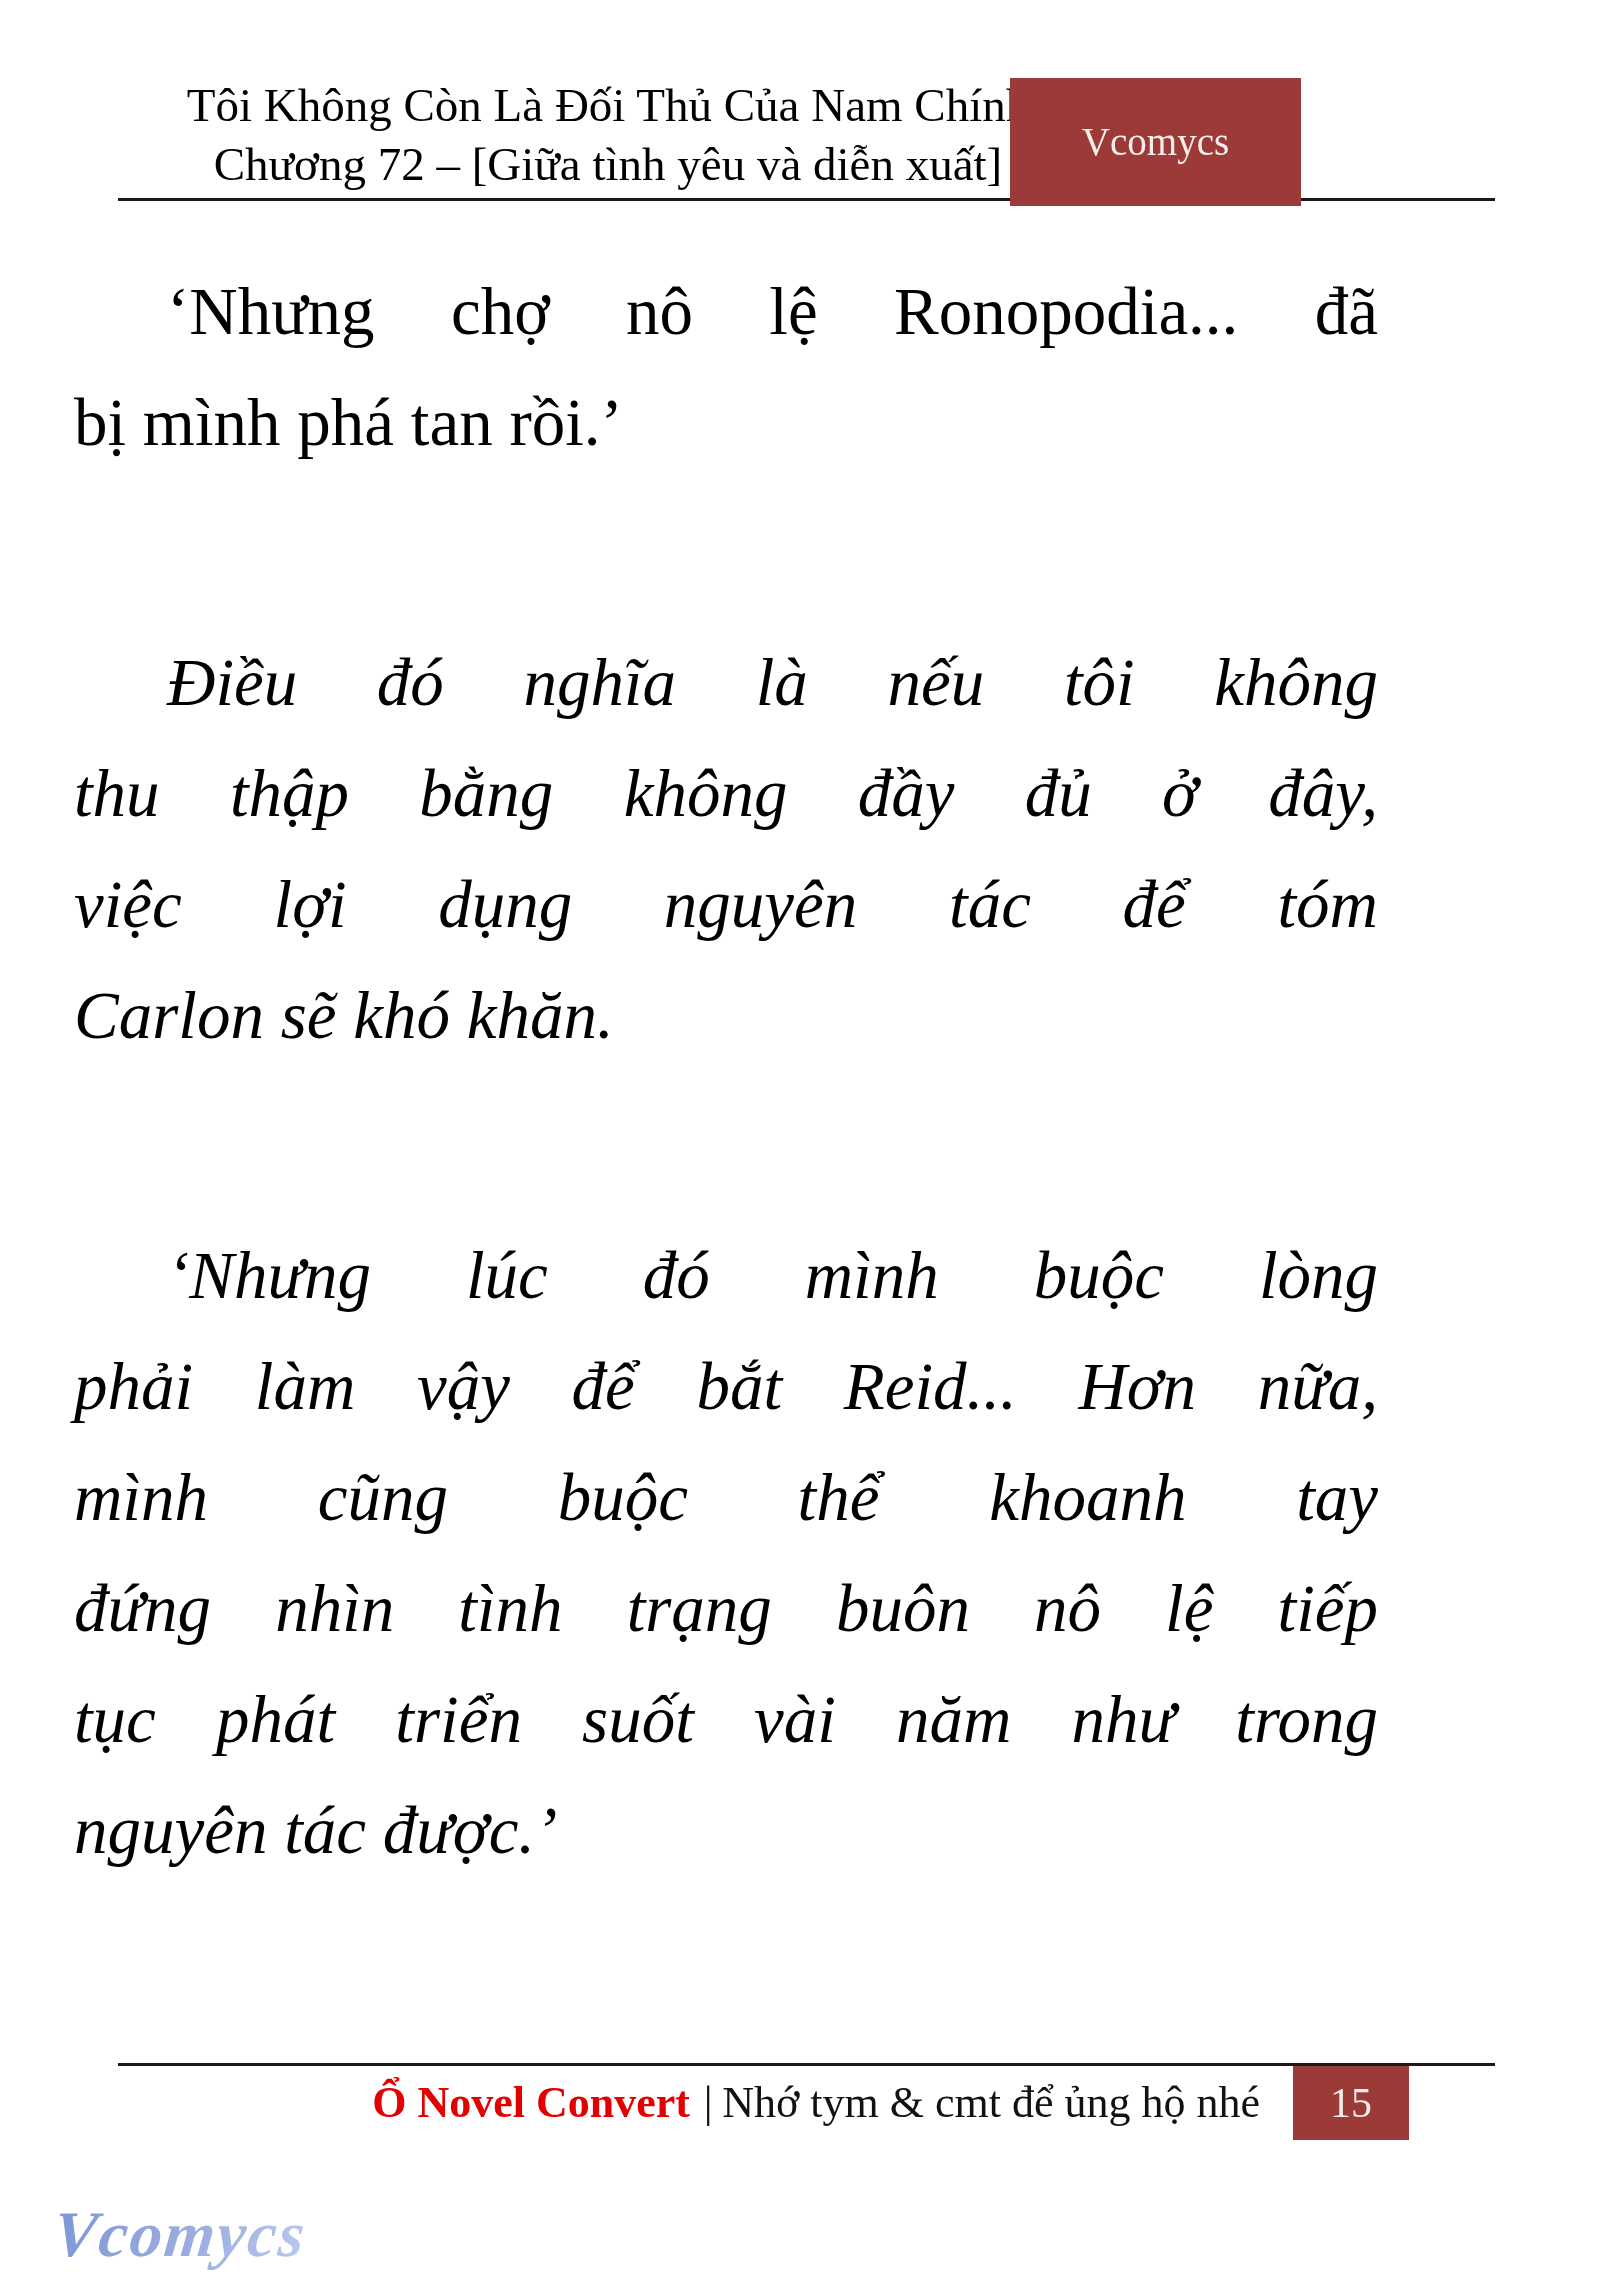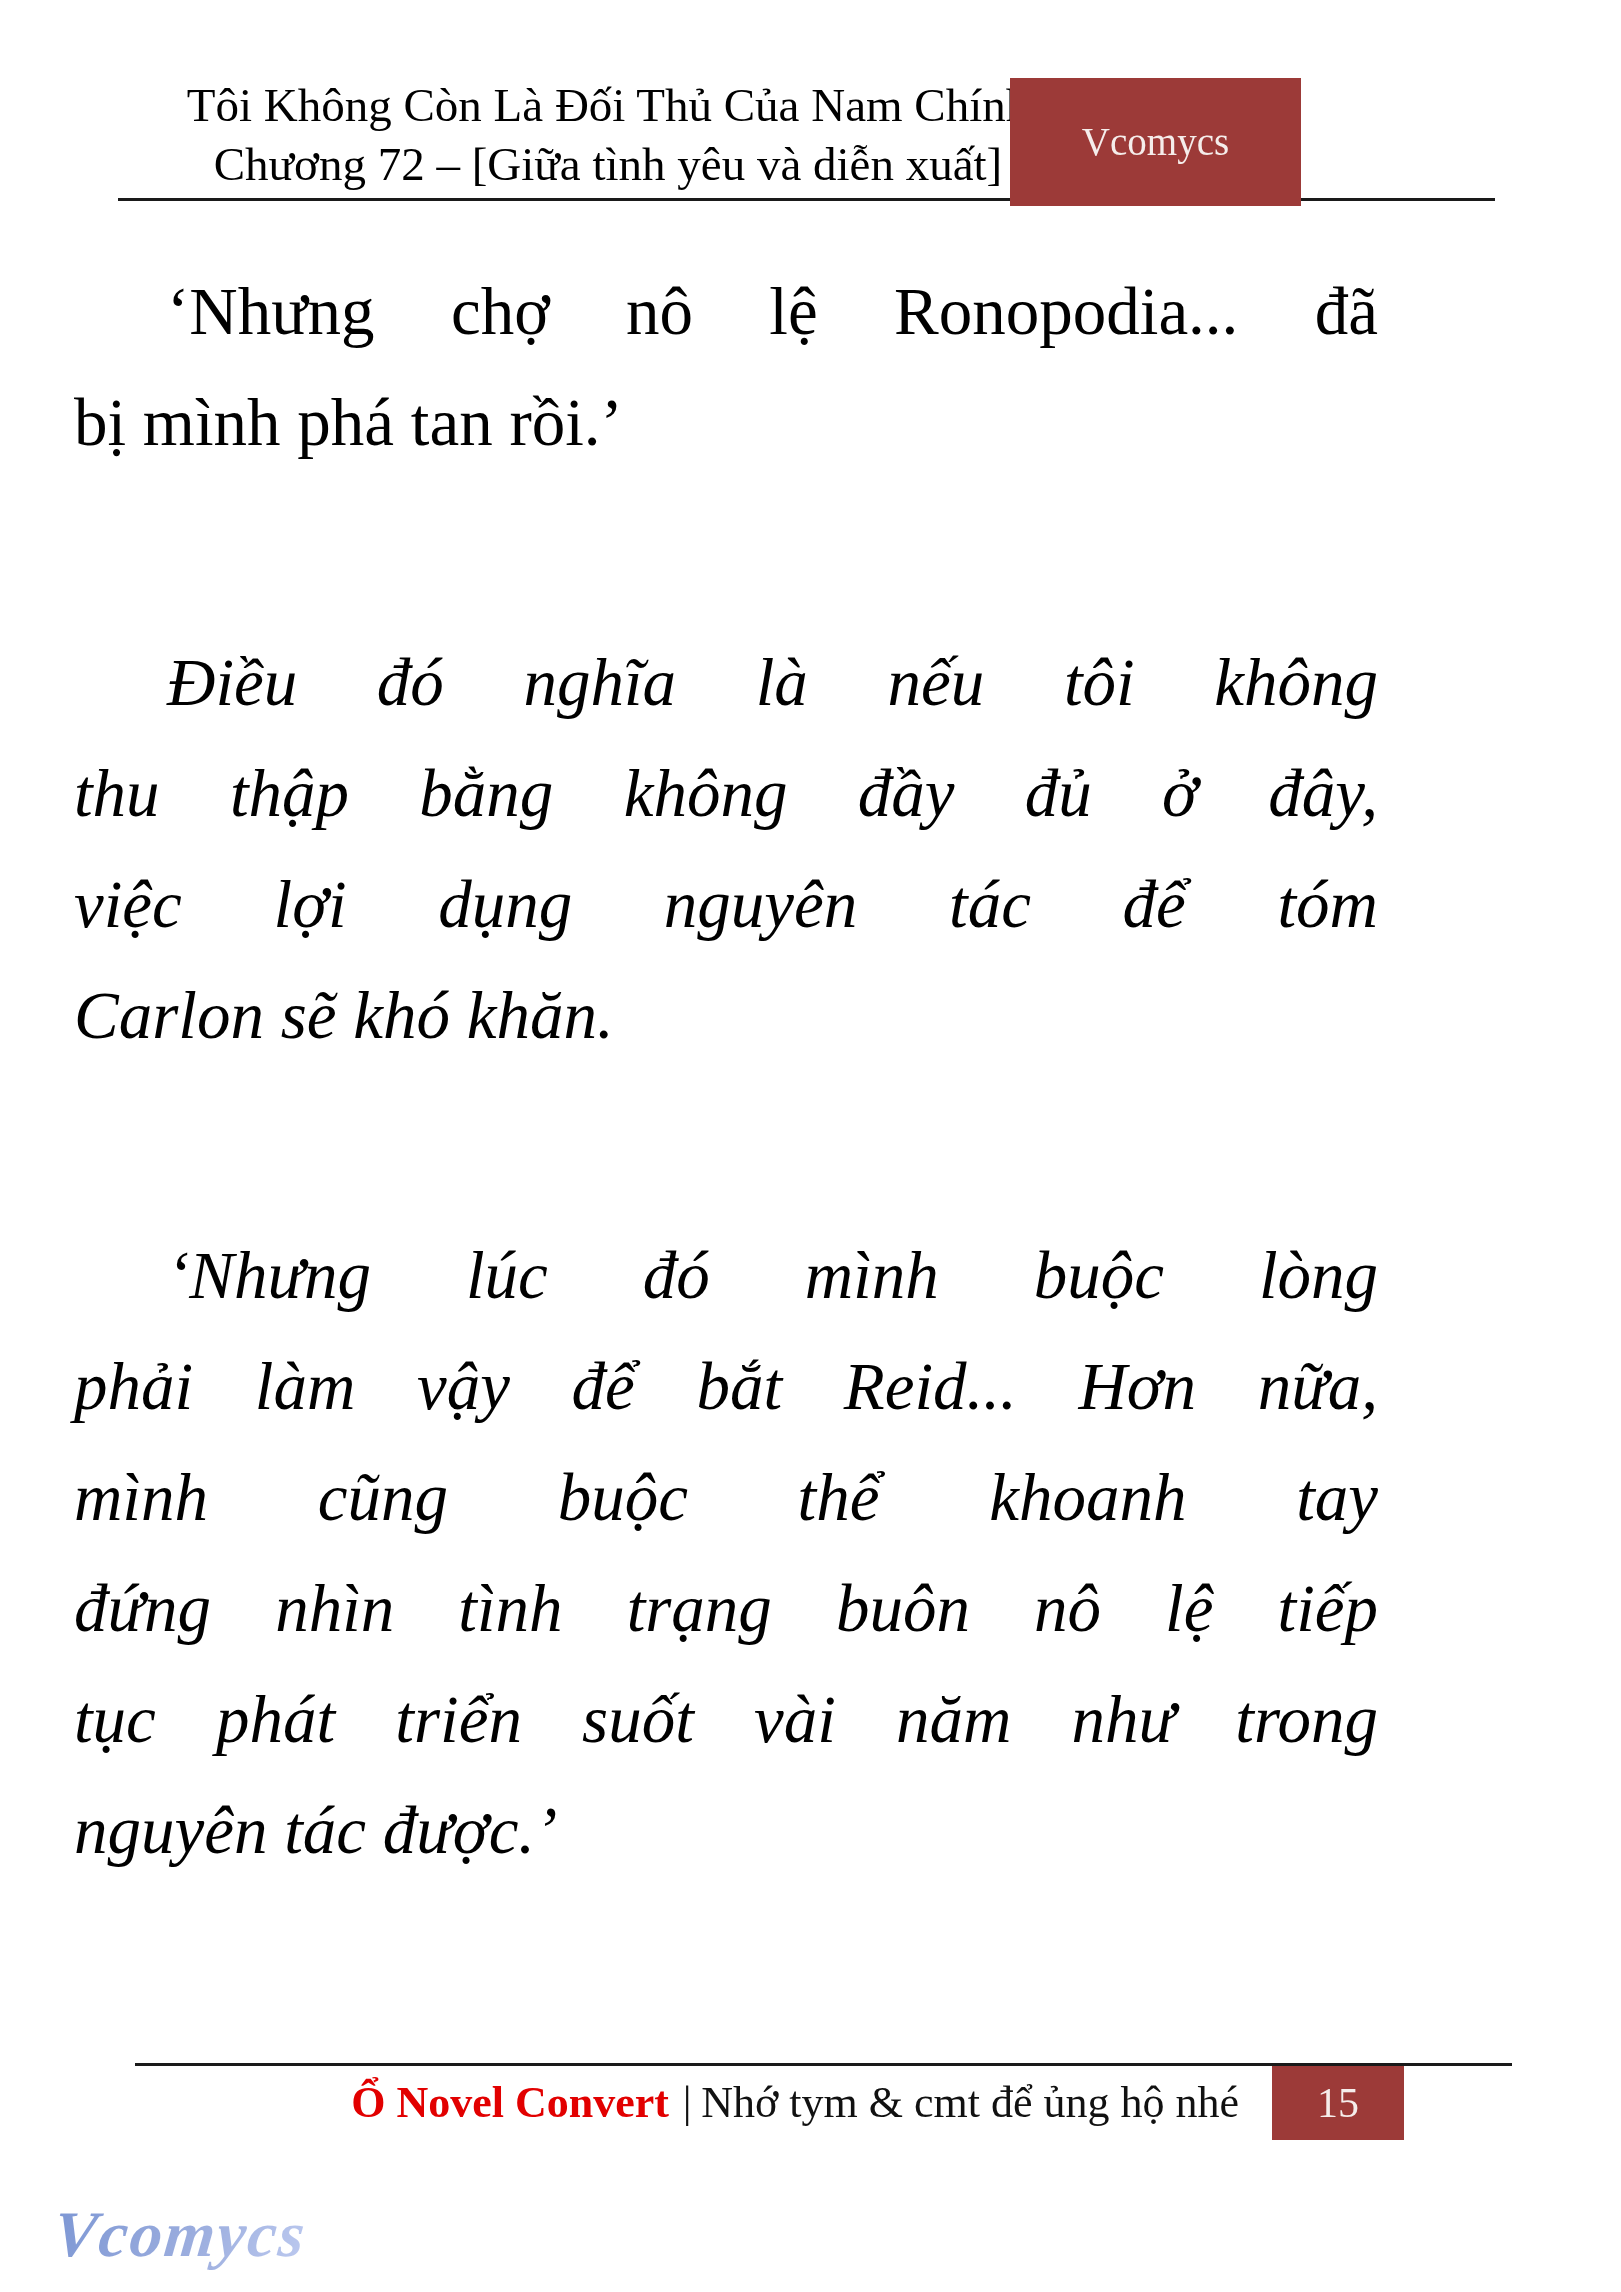--- a/index.html
+++ b/index.html
@@ -64,48 +64,48 @@
   .line.last {
     text-align: left;
     text-align-last: left;
   }
   .line.first { text-indent: 93px; }
 
   
   .footer {
     position: absolute;
     top: 2063px;
-    left: 135px;
+    left: 118px;
     width: 1377px;
   }
   .footer-row {
     border-top: 3.9px solid #1a1a1a;
     display: flex;
     justify-content: flex-end;
     align-items: stretch;
   }
   .footer-text {
     font-size: 44px;
     line-height: 74px;
     white-space: nowrap;
     margin-right: 33px;
   }
   .footer-brand { color: #e20000; font-weight: bold; }
   .footer-sep { color: #111111; padding: 0 9.8px 0 13.7px; }
   .footer-note { color: #111111; }
   .page-box {
-    width: 132px;
+    width: 116px;
     height: 74px;
     background: #9c3a38;
     color: #f5edeb;
     font-size: 42px;
     display: flex;
     align-items: center;
     justify-content: center;
-    margin-right: 108px;
+    margin-right: 86px;
   }
 
   
   .watermark {
     position: absolute;
     left: 54px;
     top: 2197px;
     font-size: 65px;
     font-weight: bold;
     font-style: italic;

